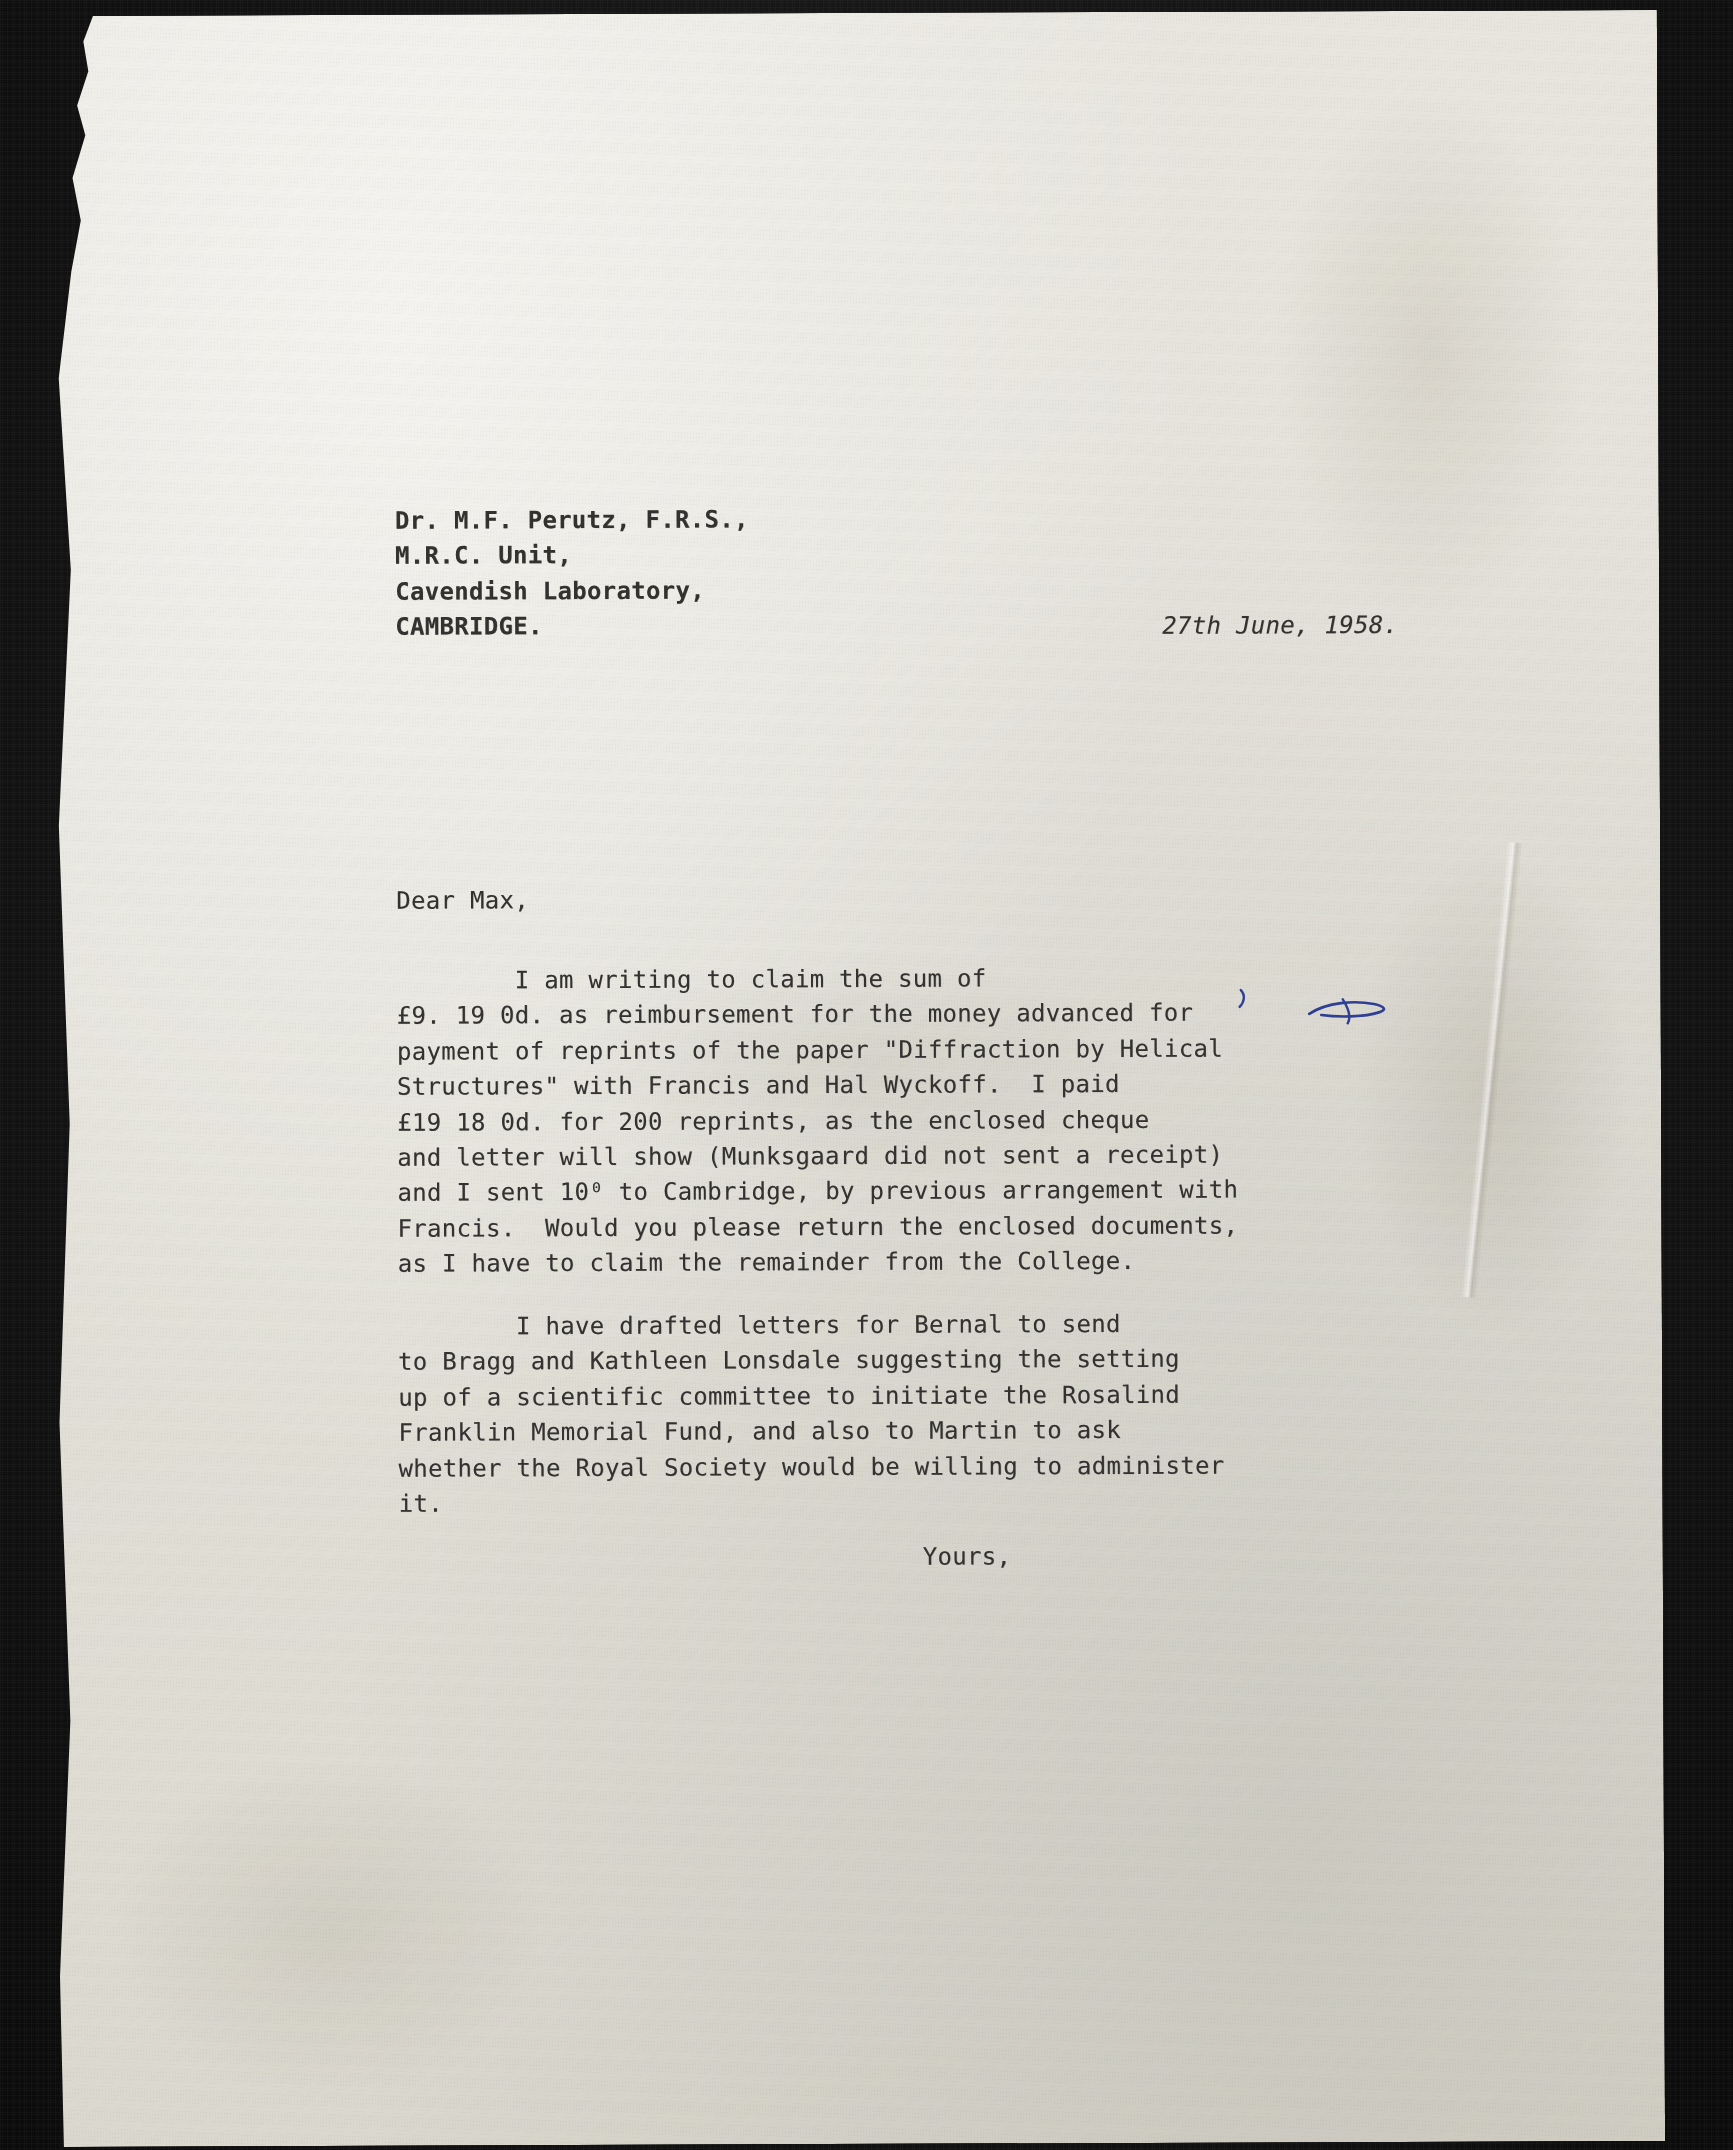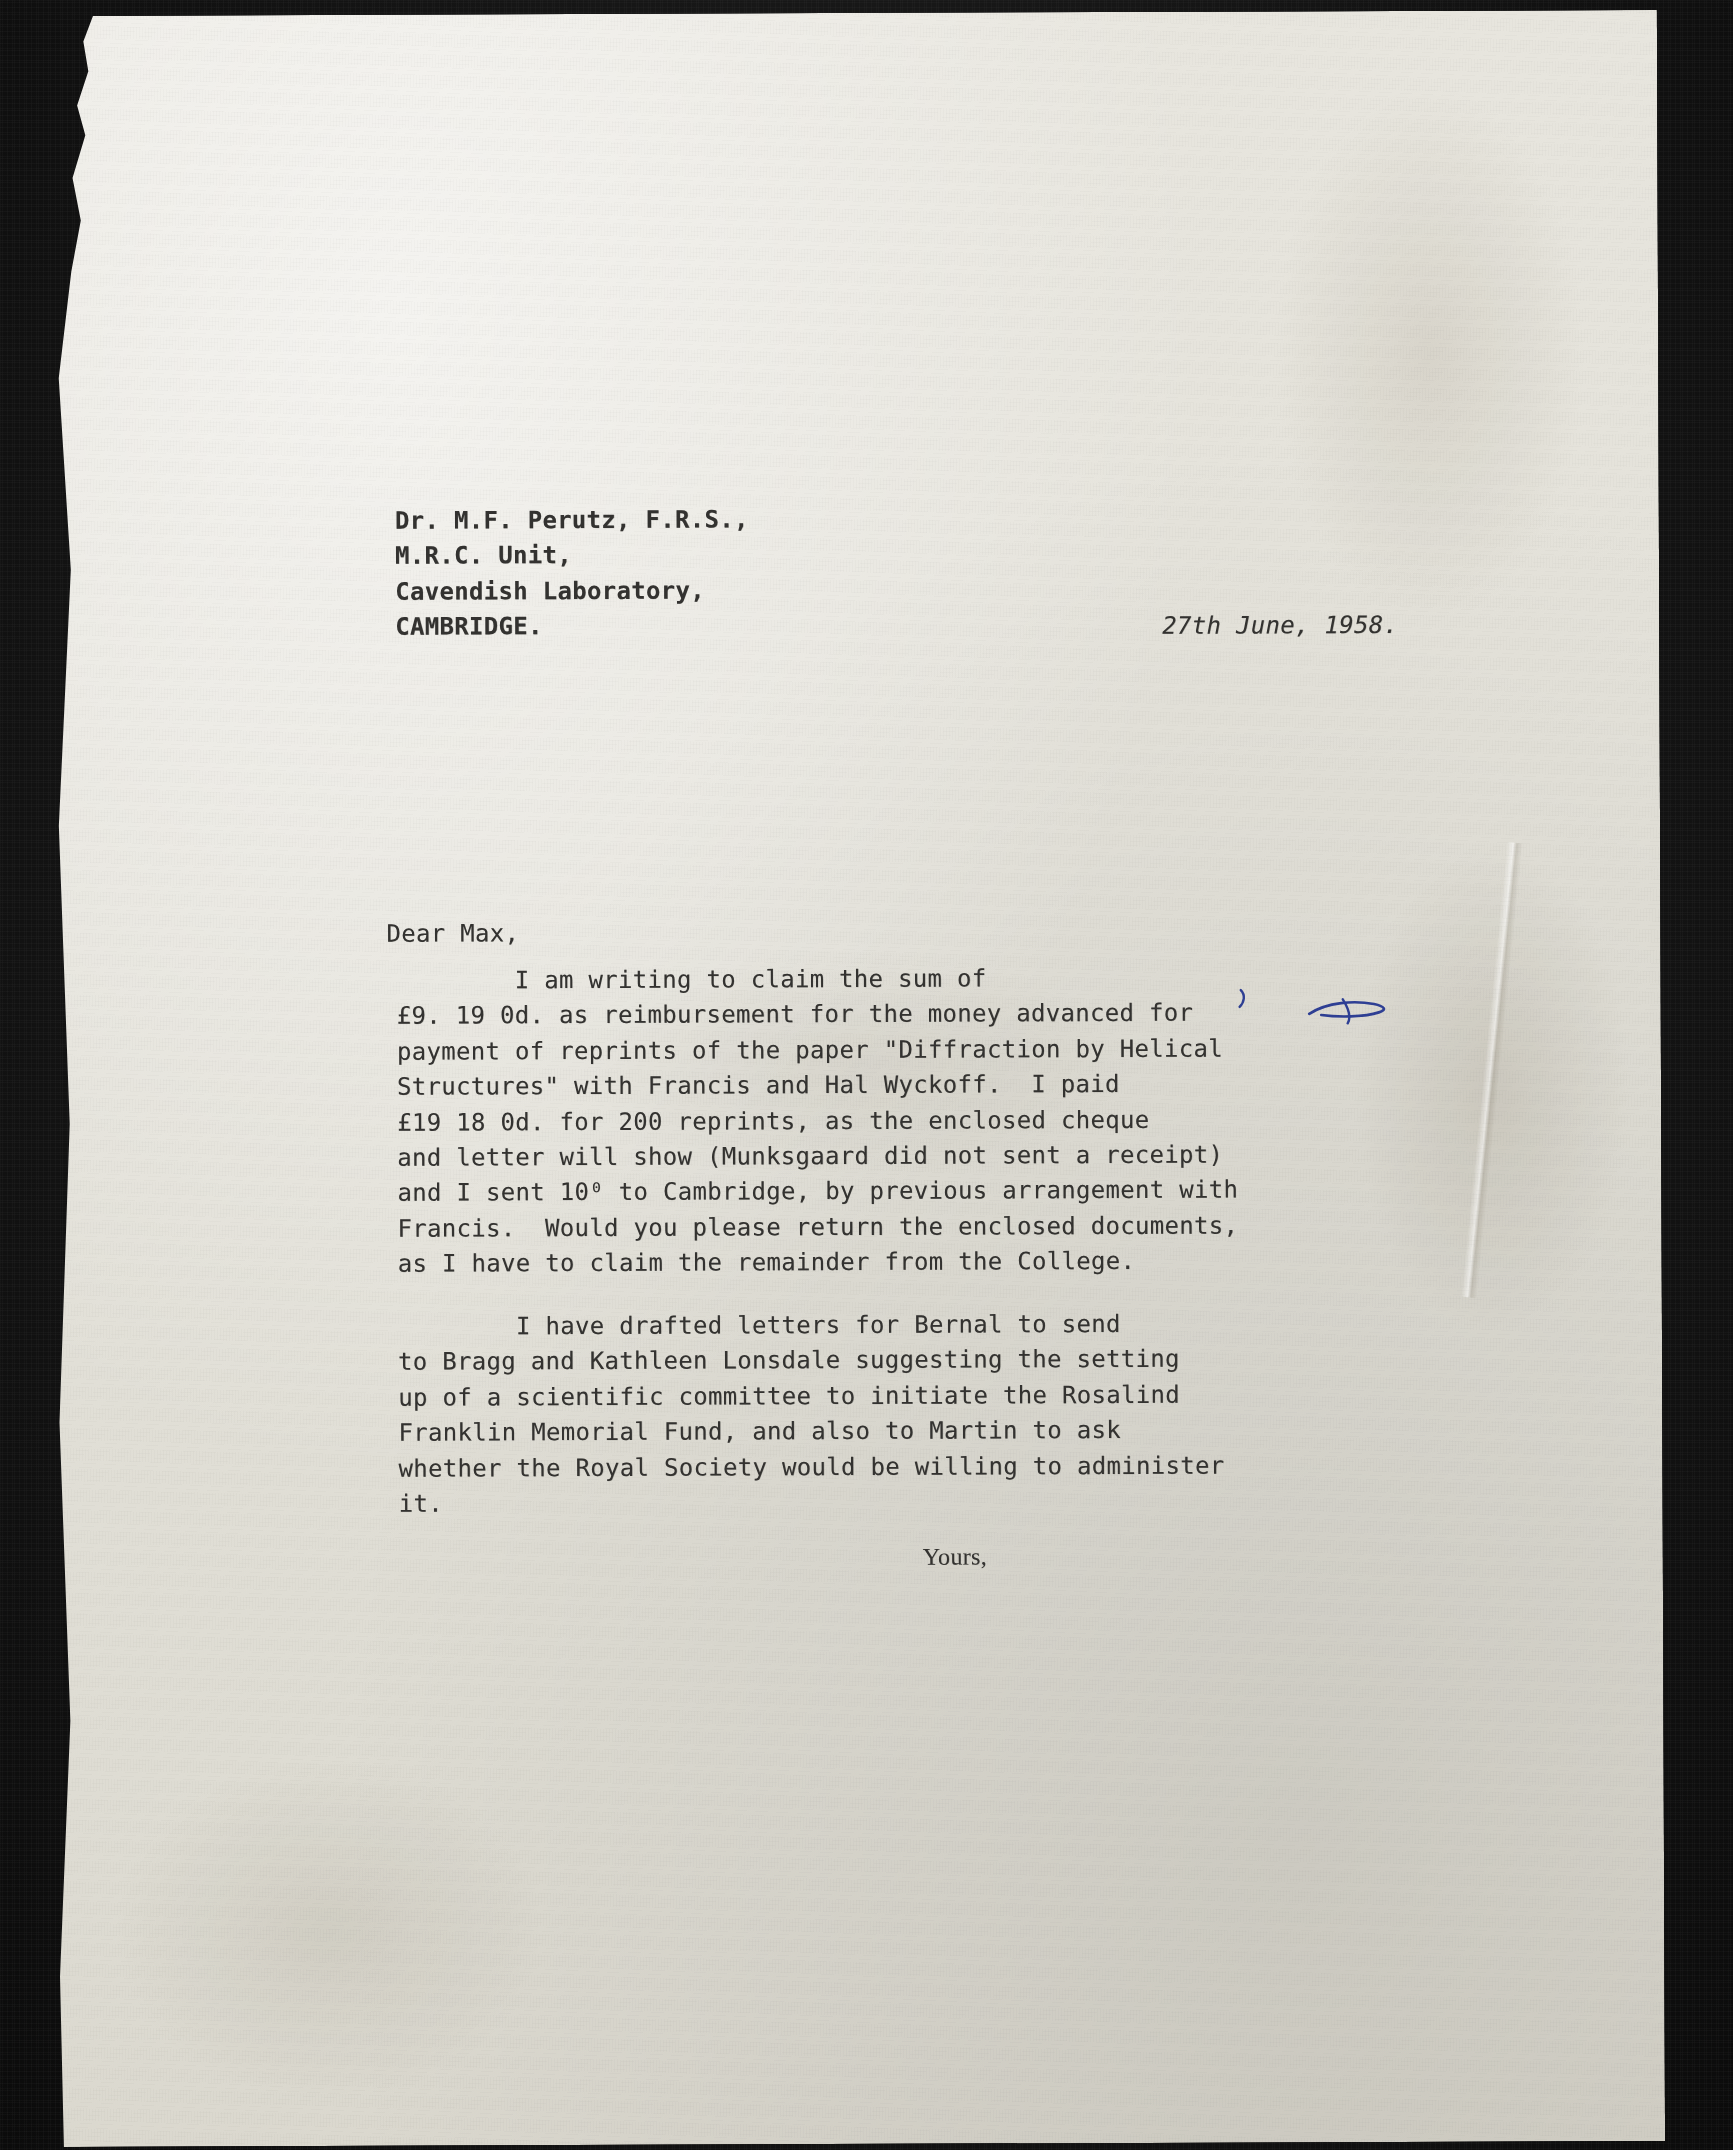--- a/index.html
+++ b/index.html
@@ -104,32 +104,32 @@
   }
 
   
   #address-block { position: absolute; left: 355px; top: 494px; font-weight: bold; }
   #address-block .tline { position: static; display: block; margin-bottom: 11.4px; }
 
   
   #date-line { left: 1122px; top: 602px; font-style: italic; }
 
   
-  #salutation { left: 345px; top: 874px; margin-top: 33px; }
+  #salutation { left: 355px; top: 874px; }
 
   
   #para-1 { position: absolute; left: 355px; top: 954px; }
   #para-1 .tline { position: static; display: block; margin-bottom: 11.4px; }
 
   
   #para-2 { position: absolute; left: 355px; top: 1300px; }
   #para-2 .tline { position: static; display: block; margin-bottom: 11.4px; }
 
   
-  #closing { left: 879px; top: 1532px; font-family: Liberation Serif, serif; }
+  #closing { left: 879px; top: 1532px; }
 
   
   #ink-annotation {
     position: absolute;
     left: 1195px; top: 975px;
     width: 163px; height: 66px;
     pointer-events: none;
   }
   #ink-annotation svg { display: block; overflow: visible; }
 </style>

